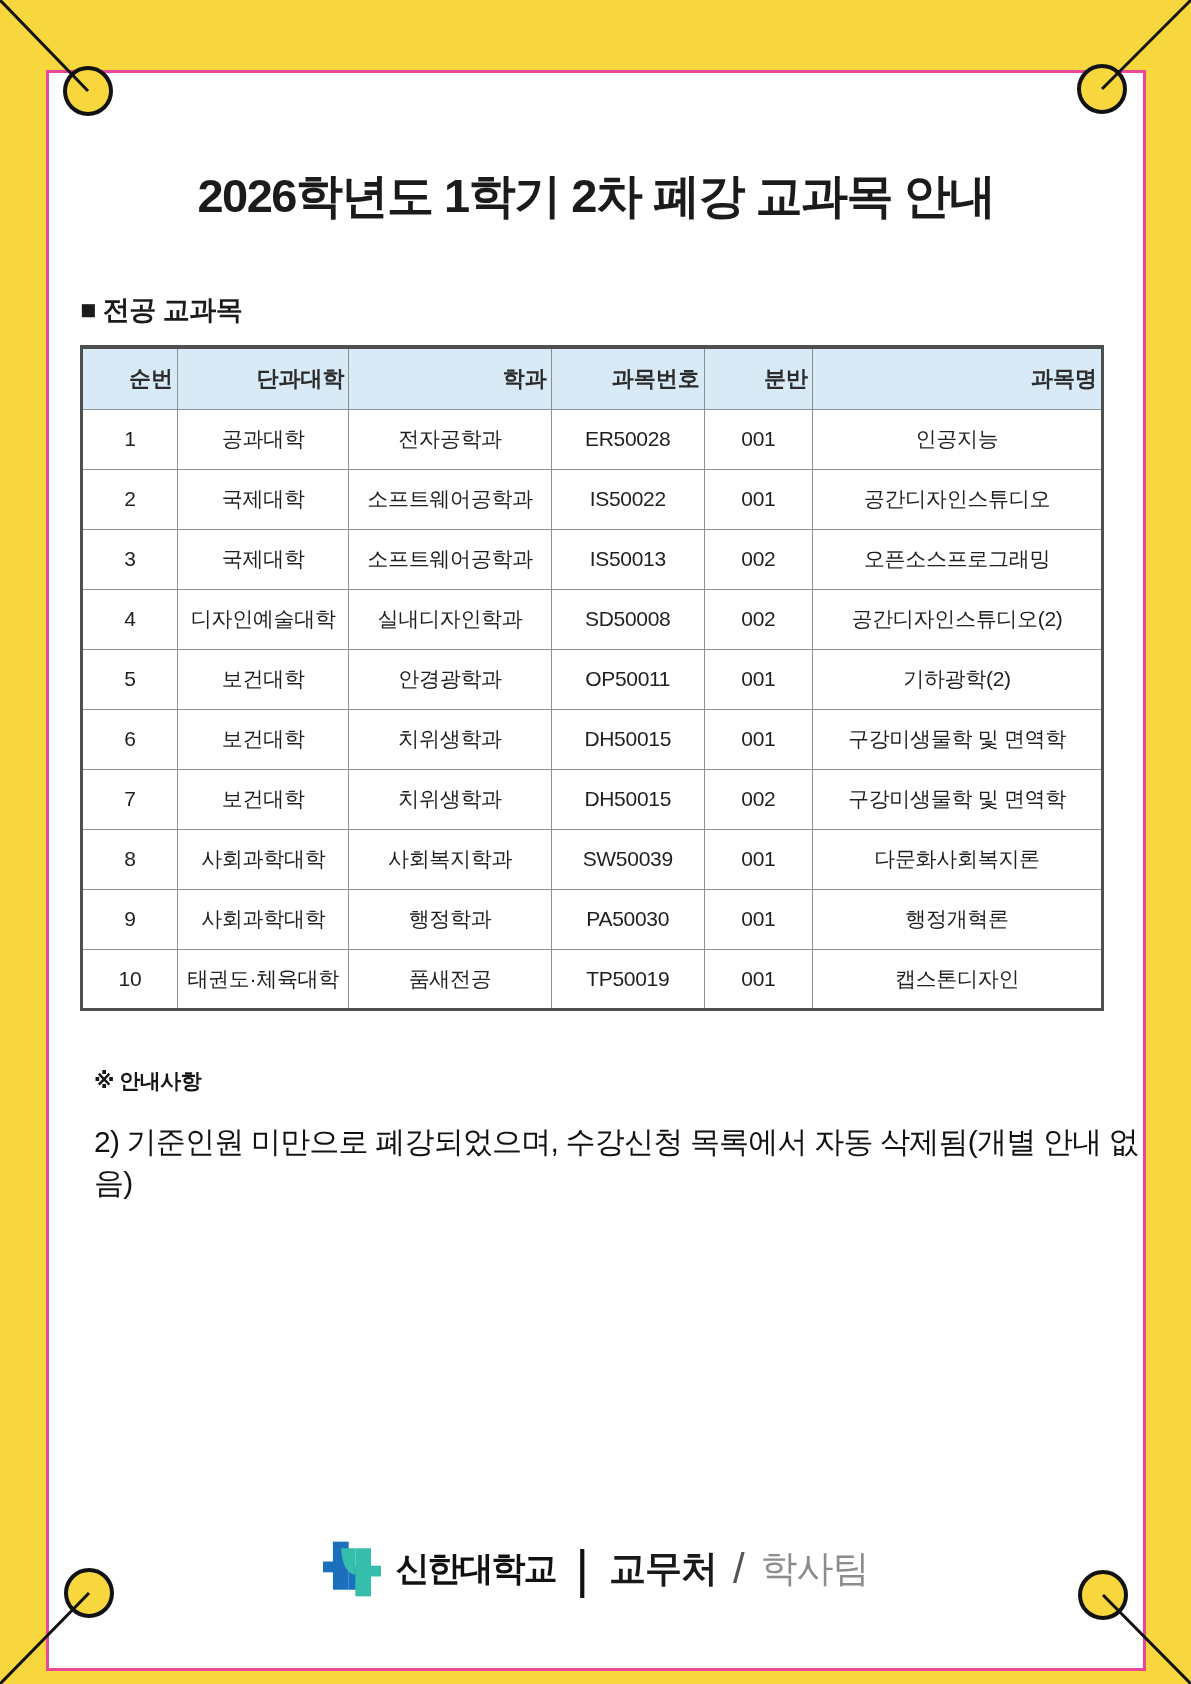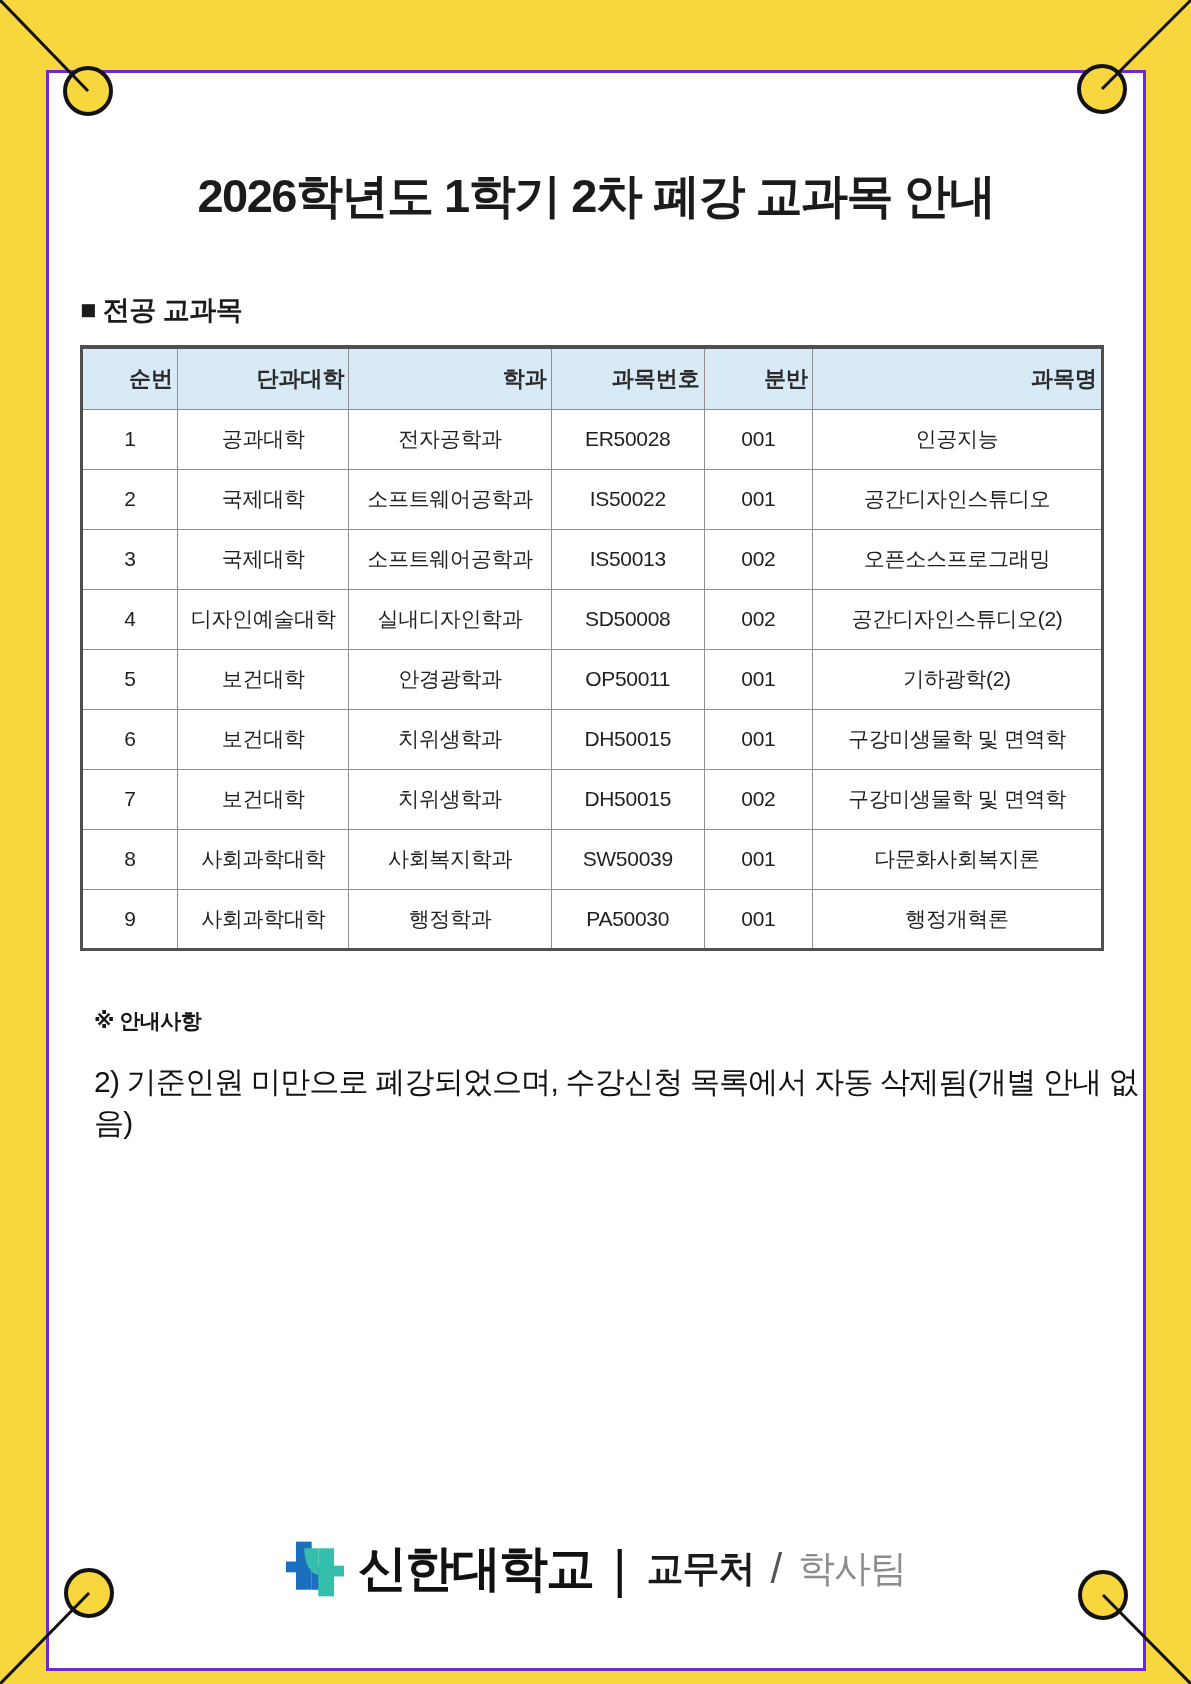--- a/index.html
+++ b/index.html
@@ -14,21 +14,21 @@
   *{box-sizing:border-box;}
   html,body{margin:0;padding:0;}
   body{
     width:1191px;height:1684px;position:relative;overflow:hidden;
     background:var(--background-yellow);
     font-family:"Liberation Sans","DejaVu Sans",sans-serif;
     color:#1c1c1c;
   }
   .page{
     position:absolute;left:46px;top:70px;width:1100px;height:1601px;
-    background:#ffffff;border:3px solid #6d28d9;
+    background:#ffffff;border:3px solid #ec4899;
   }
   .overlay{
     position:absolute;left:0;top:0;width:1191px;height:1684px;
     pointer-events:none;z-index:5;
   }
   .string-line{stroke:#121212;stroke-width:3;}
   .grommet{fill:var(--background-yellow);stroke:#121212;stroke-width:4;}
 
   .title{
     margin-top:92px;text-align:center;
@@ -67,21 +67,21 @@
   .notes-title{font-size:21px;font-weight:700;color:#161616;letter-spacing:-0.5px;}
   .note-item{
     margin-top:27px;font-size:30px;font-weight:500;color:#121212;letter-spacing:-0.8px;
   }
 
   .footer{
     position:absolute;left:0;right:0;bottom:66px;
     display:flex;align-items:center;justify-content:center;gap:14px;
   }
   .logo-mark{width:58px;height:66px;flex:none;}
-  .university-name{font-size:49px;font-weight:900;color:#111;letter-spacing:-2px;}
+  .university-name{font-size:34px;font-weight:900;color:#111;letter-spacing:-2px;}
   .footer-divider{font-size:52px;font-weight:200;color:#111;margin:0 6px;}
   .office-name{font-size:37px;font-weight:800;color:#1a1a1a;letter-spacing:-1px;}
   .footer-slash{font-size:42px;font-weight:300;color:#555;margin:0 2px;}
   .team-name{font-size:37px;font-weight:400;color:var(--team-gray);letter-spacing:-1px;}
 </style>
 </head>
 <body>
 
 <div class="page">
   <div class="title">2026학년도 1학기 2차 폐강 교과목 안내</div>
@@ -164,20 +164,28 @@
           <td>001</td>
           <td>다문화사회복지론</td>
         </tr>
         <tr>
           <td>9</td>
           <td>사회과학대학</td>
           <td>행정학과</td>
           <td>PA50030</td>
           <td>001</td>
           <td>행정개혁론</td>
+        </tr>
+        <tr>
+          <td>10</td>
+          <td>태권도·체육대학</td>
+          <td>품새전공</td>
+          <td>TP50019</td>
+          <td>001</td>
+          <td>캡스톤디자인</td>
         </tr>
       </tbody>
   </table>
 
   <div class="notes">
     <div class="notes-title">※ 안내사항</div>
     <div class="note-item">2) 기준인원 미만으로 폐강되었으며, 수강신청 목록에서 자동 삭제됨(개별 안내 없음)</div>
   </div>
 
   <div class="footer">

